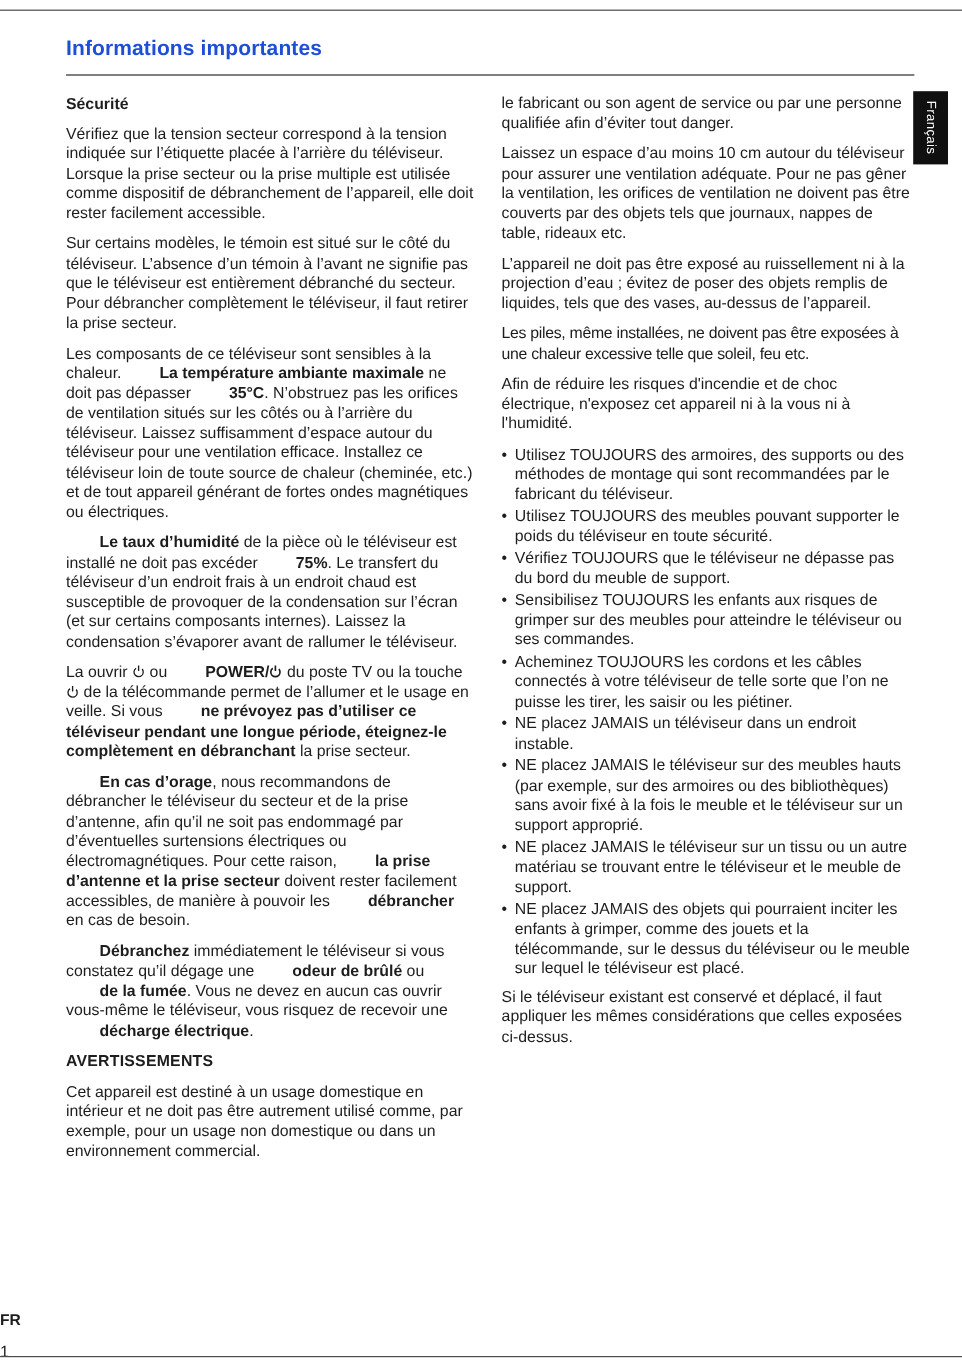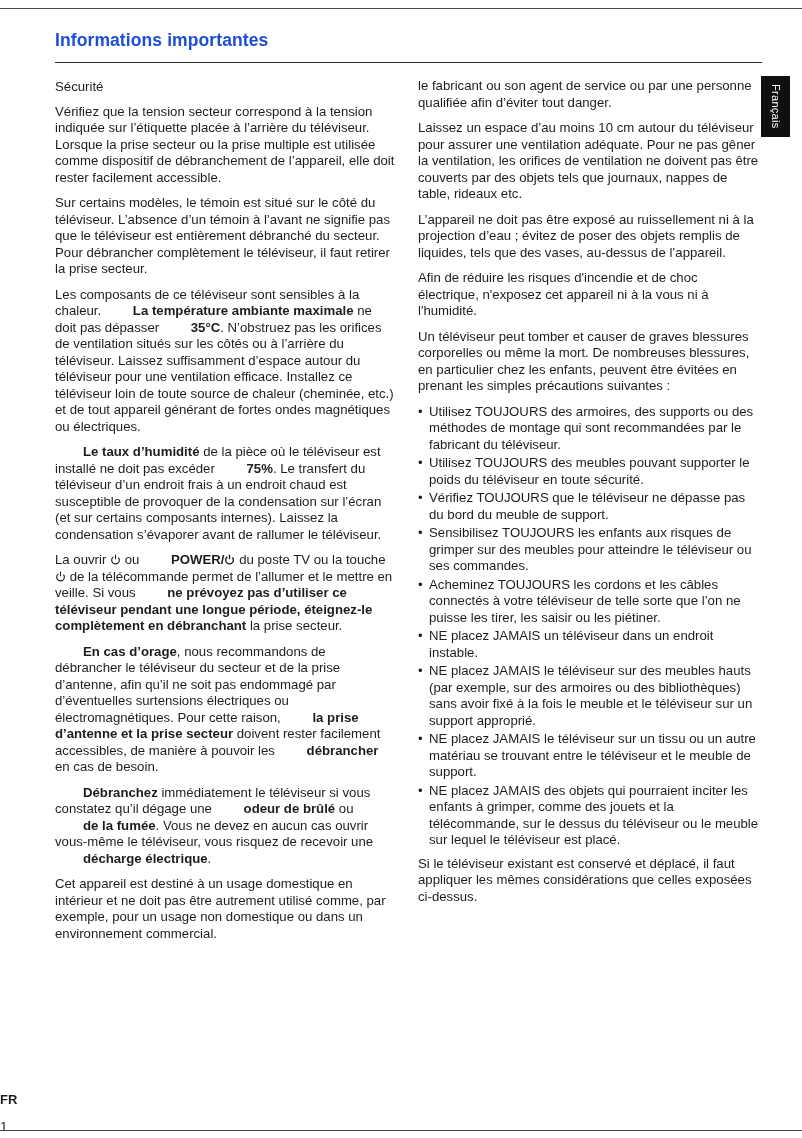--- a/index.html
+++ b/index.html
@@ -17,21 +17,21 @@
   }
   .title-rule{position:absolute;top:62px;left:55px;width:707px;border-top:1px solid #2e2e2e;}
   .lang-tab{
     position:absolute;top:76px;right:12px;width:29px;height:61px;
     background:#101010;color:#ffffff;display:flex;align-items:center;justify-content:center;
   }
   .lang-tab span{writing-mode:vertical-rl;font-size:11px;letter-spacing:.3px;}
   .columns{position:absolute;top:78px;left:55px;width:707px;display:flex;gap:22px;}
   .col{width:341px;}
   .col p{margin:0 0 9px;}
-  .heading{font-weight:normal;margin:1px 0 8px;}
+  .heading{font-weight:bold;margin:1px 0 8px;}
   .heading-warn{font-weight:bold;margin:3px 0 9px;letter-spacing:.2px;}
   b{font-weight:bold;padding-left:28px;}
   .condensed{letter-spacing:-0.25px;}
   .bullet{display:flex;margin:0 0 2px;}
   .bullet .bchar{flex:none;width:11px;}
   .bullet .btext{flex:1;}
   .bullets{margin-bottom:7px;}
   .power-icon{width:11px;height:11px;vertical-align:-1px;}
   .last-para{margin-top:7px;}
   .footer{
@@ -69,36 +69,37 @@
 
       <p><span>La ouvrir </span><svg class="power-icon" viewBox="0 0 12 12">
             <circle cx="6" cy="6.6" r="4.2" fill="none" stroke="currentColor" stroke-width="1.2" stroke-dasharray="16.8 6"></circle>
             <line x1="6" y1="0.7" x2="6" y2="5.7" stroke="currentColor" stroke-width="1.2"></line>
           </svg><span> ou </span><b>POWER/</b><svg class="power-icon" viewBox="0 0 12 12">
             <circle cx="6" cy="6.6" r="4.2" fill="none" stroke="currentColor" stroke-width="1.5" stroke-dasharray="16.8 6"></circle>
             <line x1="6" y1="0.7" x2="6" y2="5.7" stroke="currentColor" stroke-width="1.5"></line>
           </svg><span> du poste TV ou la touche </span><svg class="power-icon" viewBox="0 0 12 12">
             <circle cx="6" cy="6.6" r="4.2" fill="none" stroke="currentColor" stroke-width="1.2" stroke-dasharray="16.8 6"></circle>
             <line x1="6" y1="0.7" x2="6" y2="5.7" stroke="currentColor" stroke-width="1.2"></line>
-          </svg><span> de la télécommande permet de l’allumer et le mettre en veille. Si vous </span><b>ne prévoyez pas d’utiliser ce téléviseur pendant une longue période, éteignez-le complètement en débranchant</b><span> la prise secteur.</span></p>
+          </svg><span> de la télécommande permet de l’allumer et le usage en veille. Si vous </span><b>ne prévoyez pas d’utiliser ce téléviseur pendant une longue période, éteignez-le complètement en débranchant</b><span> la prise secteur.</span></p>
 
       <p><b>En cas d’orage</b><span>, nous recommandons de débrancher le téléviseur du secteur et de la prise d’antenne, afin qu’il ne soit pas endommagé par d’éventuelles surtensions électriques ou électromagnétiques. Pour cette raison, </span><b>la prise d’antenne et la prise secteur</b><span> doivent rester facilement accessibles, de manière à pouvoir les </span><b>débrancher</b><span> en cas de besoin.</span></p>
 
       <p><b>Débranchez</b><span> immédiatement le téléviseur si vous constatez qu’il dégage une </span><b>odeur de brûlé</b><span> ou </span><b>de la fumée</b><span>. Vous ne devez en aucun cas ouvrir vous-même le téléviseur, vous risquez de recevoir une </span><b>décharge électrique</b><span>.</span></p>
 
+      <div class="heading-warn">AVERTISSEMENTS</div>
 
       <p>Cet appareil est destiné à un usage domestique en intérieur et ne doit pas être autrement utilisé comme, par exemple, pour un usage non domestique ou dans un environnement commercial.</p>
     </div>
 
     <div class="col">
       <p>le fabricant ou son agent de service ou par une personne qualifiée afin d’éviter tout danger.</p>
       <p>Laissez un espace d’au moins 10 cm autour du téléviseur pour assurer une ventilation adéquate. Pour ne pas gêner la ventilation, les orifices de ventilation ne doivent pas être couverts par des objets tels que journaux, nappes de table, rideaux etc.</p>
       <p>L’appareil ne doit pas être exposé au ruissellement ni à la projection d’eau ; évitez de poser des objets remplis de liquides, tels que des vases, au-dessus de l’appareil.</p>
+      <p class="condensed">Les piles, même installées, ne doivent pas être exposées à une chaleur excessive telle que soleil, feu etc.</p>
       <p>Afin de réduire les risques d'incendie et de choc électrique, n'exposez cet appareil ni à la vous ni à l'humidité.</p>
-      <p>Un téléviseur peut tomber et causer de graves blessures corporelles ou même la mort. De nombreuses blessures, en particulier chez les enfants, peuvent être évitées en prenant les simples précautions suivantes :</p>
 
       <div class="bullets">
         <div class="bullet">
             <span class="bchar">•</span>
             <span class="btext">Utilisez TOUJOURS des armoires, des supports ou des méthodes de montage qui sont recommandées par le fabricant du téléviseur.</span>
           </div>
         <div class="bullet">
             <span class="bchar">•</span>
             <span class="btext">Utilisez TOUJOURS des meubles pouvant supporter le poids du téléviseur en toute sécurité.</span>
           </div>

